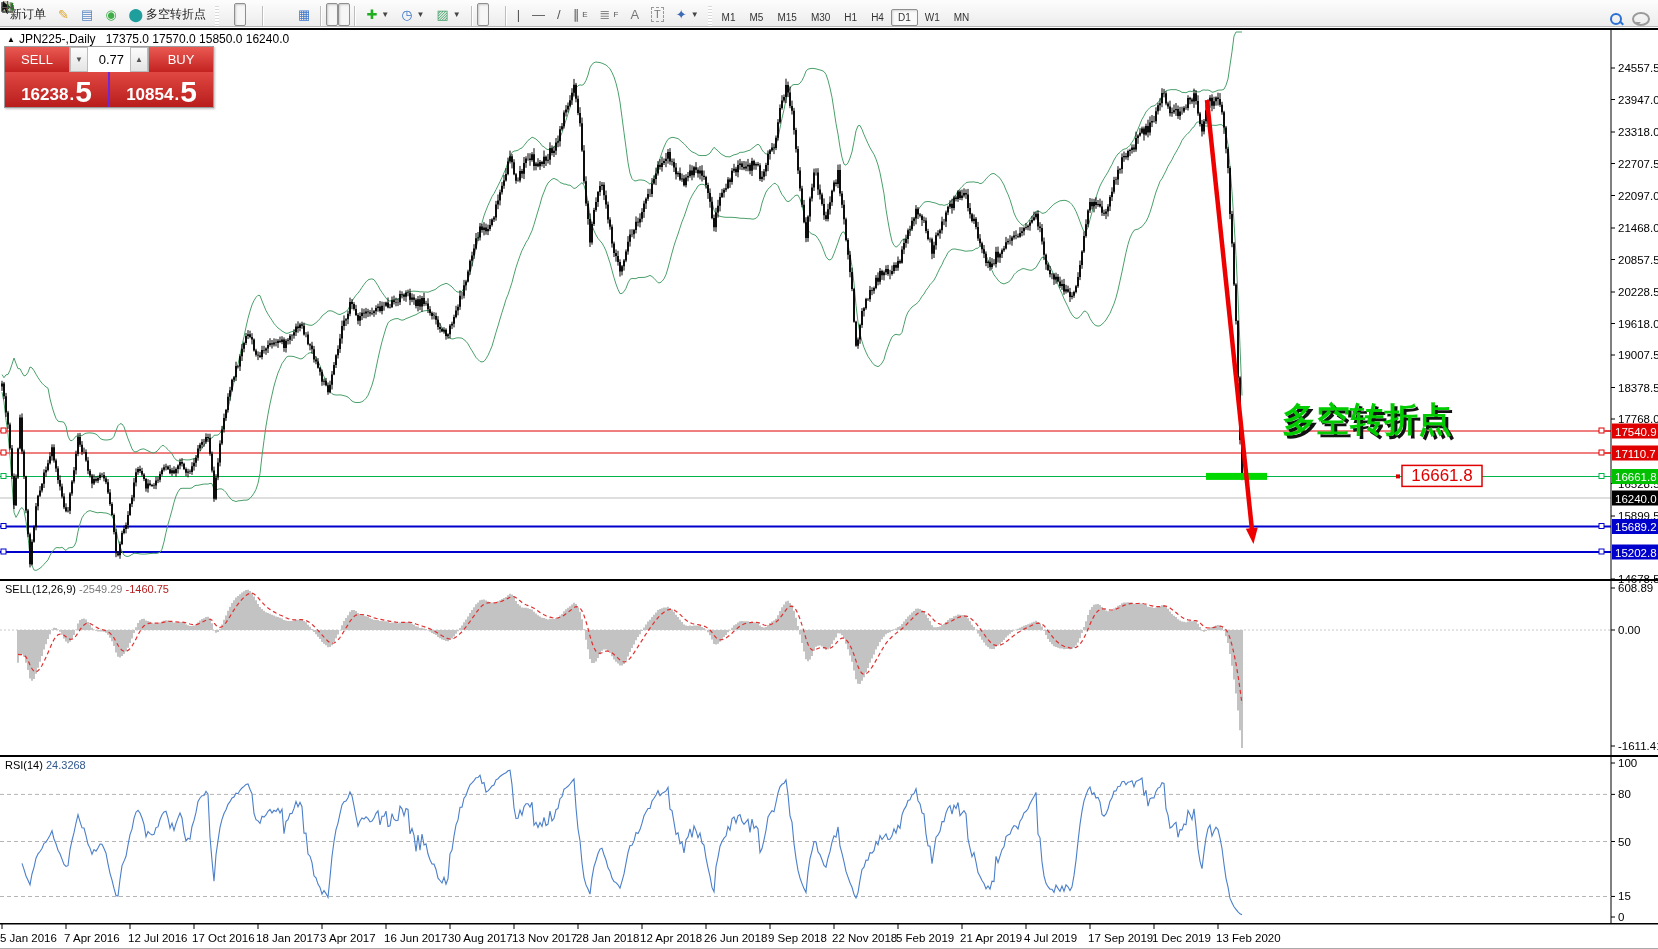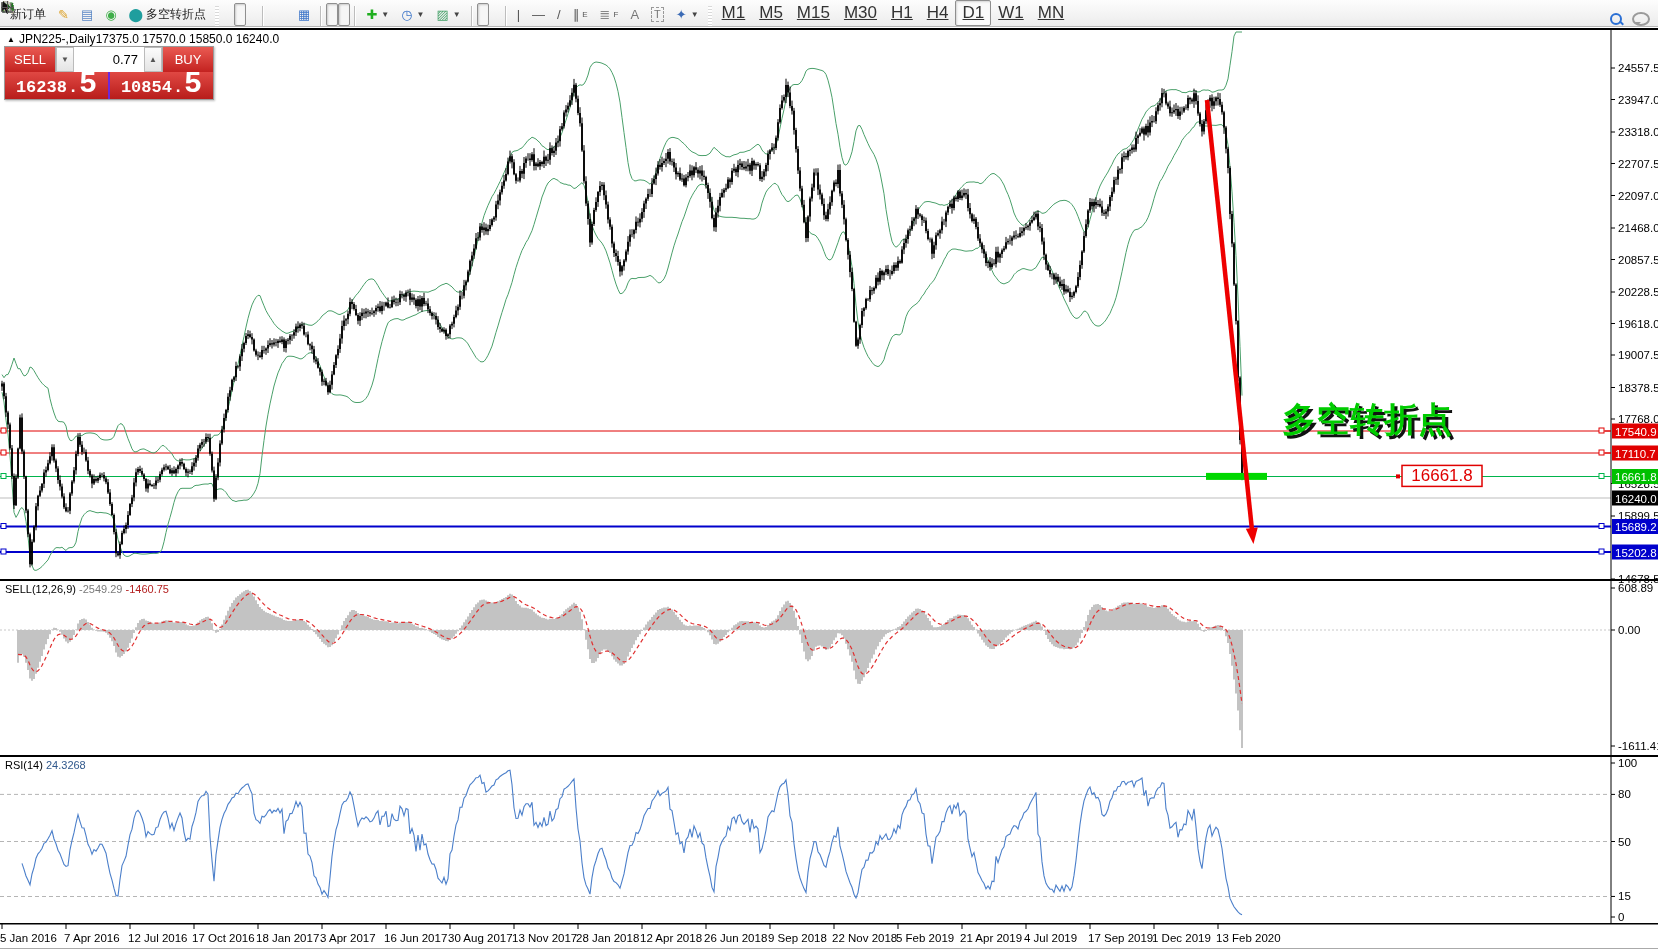--- a/index.html
+++ b/index.html
@@ -11,45 +11,45 @@
     background:linear-gradient(#fdfdfd,#ececec);border-bottom:1px solid #b5b5b5;
     display:flex;align-items:flex-end;padding-left:4px;box-sizing:border-box;font-size:12px;color:#222;}
   #toolbar-underline{position:absolute;left:0;top:28px;width:1658px;height:2px;background:#000;z-index:6;}
   .tb-btn{height:21px;display:flex;align-items:center;gap:3px;padding:0 5px;border:1px solid transparent;
     border-radius:2px;cursor:default;white-space:nowrap;}
   .tb-btn.active{border:1px solid #8f8f8f;background:#f6f6f6;box-shadow:inset 1px 1px 2px rgba(0,0,0,.18);}
   .sep{width:1px;height:20px;background:#bdbdbd;border-right:1px solid #fff;margin:0 4px;}
   .grip{width:4px;height:20px;margin:0 3px;background:repeating-linear-gradient(#d9d9d9 0 1px,#fff 1px 3px);}
   .glyph{font-size:13px;line-height:13px;}
   .dd{font-size:8px;color:#444;margin-left:1px;}
-  .tf{font-size:17px;color:#333;padding:2px 6px;border:1px solid transparent;border-radius:2px;text-decoration:underline;}
+  .tf{font-size:10px;color:#333;padding:2px 6px;border:1px solid transparent;border-radius:2px;}
   .tf.active{border:1px solid #8f8f8f;background:#fafafa;box-shadow:inset 1px 1px 2px rgba(0,0,0,.15);}
   #tb-right{margin-left:auto;display:flex;align-items:center;margin-right:8px;gap:10px;}
   .magicon{position:relative;width:12px;height:12px;display:inline-block;}
   .magicon i{position:absolute;left:0;top:0;width:8px;height:8px;border:2px solid #2a6fd4;border-radius:50%;}
   .magicon b{position:absolute;left:9px;top:9px;width:5px;height:2px;background:#2a6fd4;transform:rotate(45deg);}
   .chaticon{width:14px;height:10px;border:2px solid #9a9a9a;border-radius:50%;display:inline-block;position:relative;}
   .chaticon:after{content:"";position:absolute;left:1px;bottom:-4px;border:3px solid transparent;border-top-color:#9a9a9a;}
 
   
   #chart-title{position:absolute;left:7px;top:32px;z-index:5;font-size:12px;color:#000;}
   #chart-title .tri{font-size:8px;vertical-align:1px;margin-right:4px;}
-  #chart-title .ohlc{}
+  #chart-title .ohlc{margin-left:10px;}
 
   
   #trade-panel{position:absolute;left:4px;top:46px;width:208px;z-index:5;border:1px solid #9b9b9b;
     background:#fff;box-shadow:1px 1px 2px rgba(0,0,0,.25);}
   #tp-row1{display:flex;height:25px;}
-  .tp-btn{width:50px;display:flex;align-items:center;justify-content:center;color:#fff;font-size:13px;
+  .tp-btn{width:64px;display:flex;align-items:center;justify-content:center;color:#fff;font-size:13px;
     background:linear-gradient(#ea5a52,#c32220);}
   #tp-vol{flex:1;display:flex;border-left:1px solid #aaa;border-right:1px solid #aaa;background:#fff;}
   .spin{width:16px;display:flex;align-items:center;justify-content:center;font-size:8px;color:#555;
     background:linear-gradient(#fcfcfc,#e4e4e4);border:1px solid #bbb;}
   #tp-vol .val{flex:1;display:flex;align-items:center;justify-content:flex-end;padding-right:6px;font-size:13px;color:#000;}
-  #tp-row2{display:flex;height:27px;background:#6d28d9;gap:2px;font-family:Liberation Mono, monospace;}
+  #tp-row2{display:flex;height:35px;background:#6d28d9;gap:2px;}
   .tp-price{flex:1;display:flex;align-items:flex-end;justify-content:center;color:#fff;
     background:linear-gradient(#e04843,#b81d1b);padding-bottom:2px;}
   .tp-price .main{font-size:17px;font-weight:bold;letter-spacing:0;}
   .tp-price .dot{font-size:17px;font-weight:bold;margin:0 1px;}
   .tp-price .big{font-size:30px;font-weight:bold;line-height:26px;}
 
   
   .ind-label{position:absolute;z-index:4;font-size:11px;color:#000;}
   #macd-label{left:5px;top:583px;}
   #rsi-label{left:5px;top:759px;}

